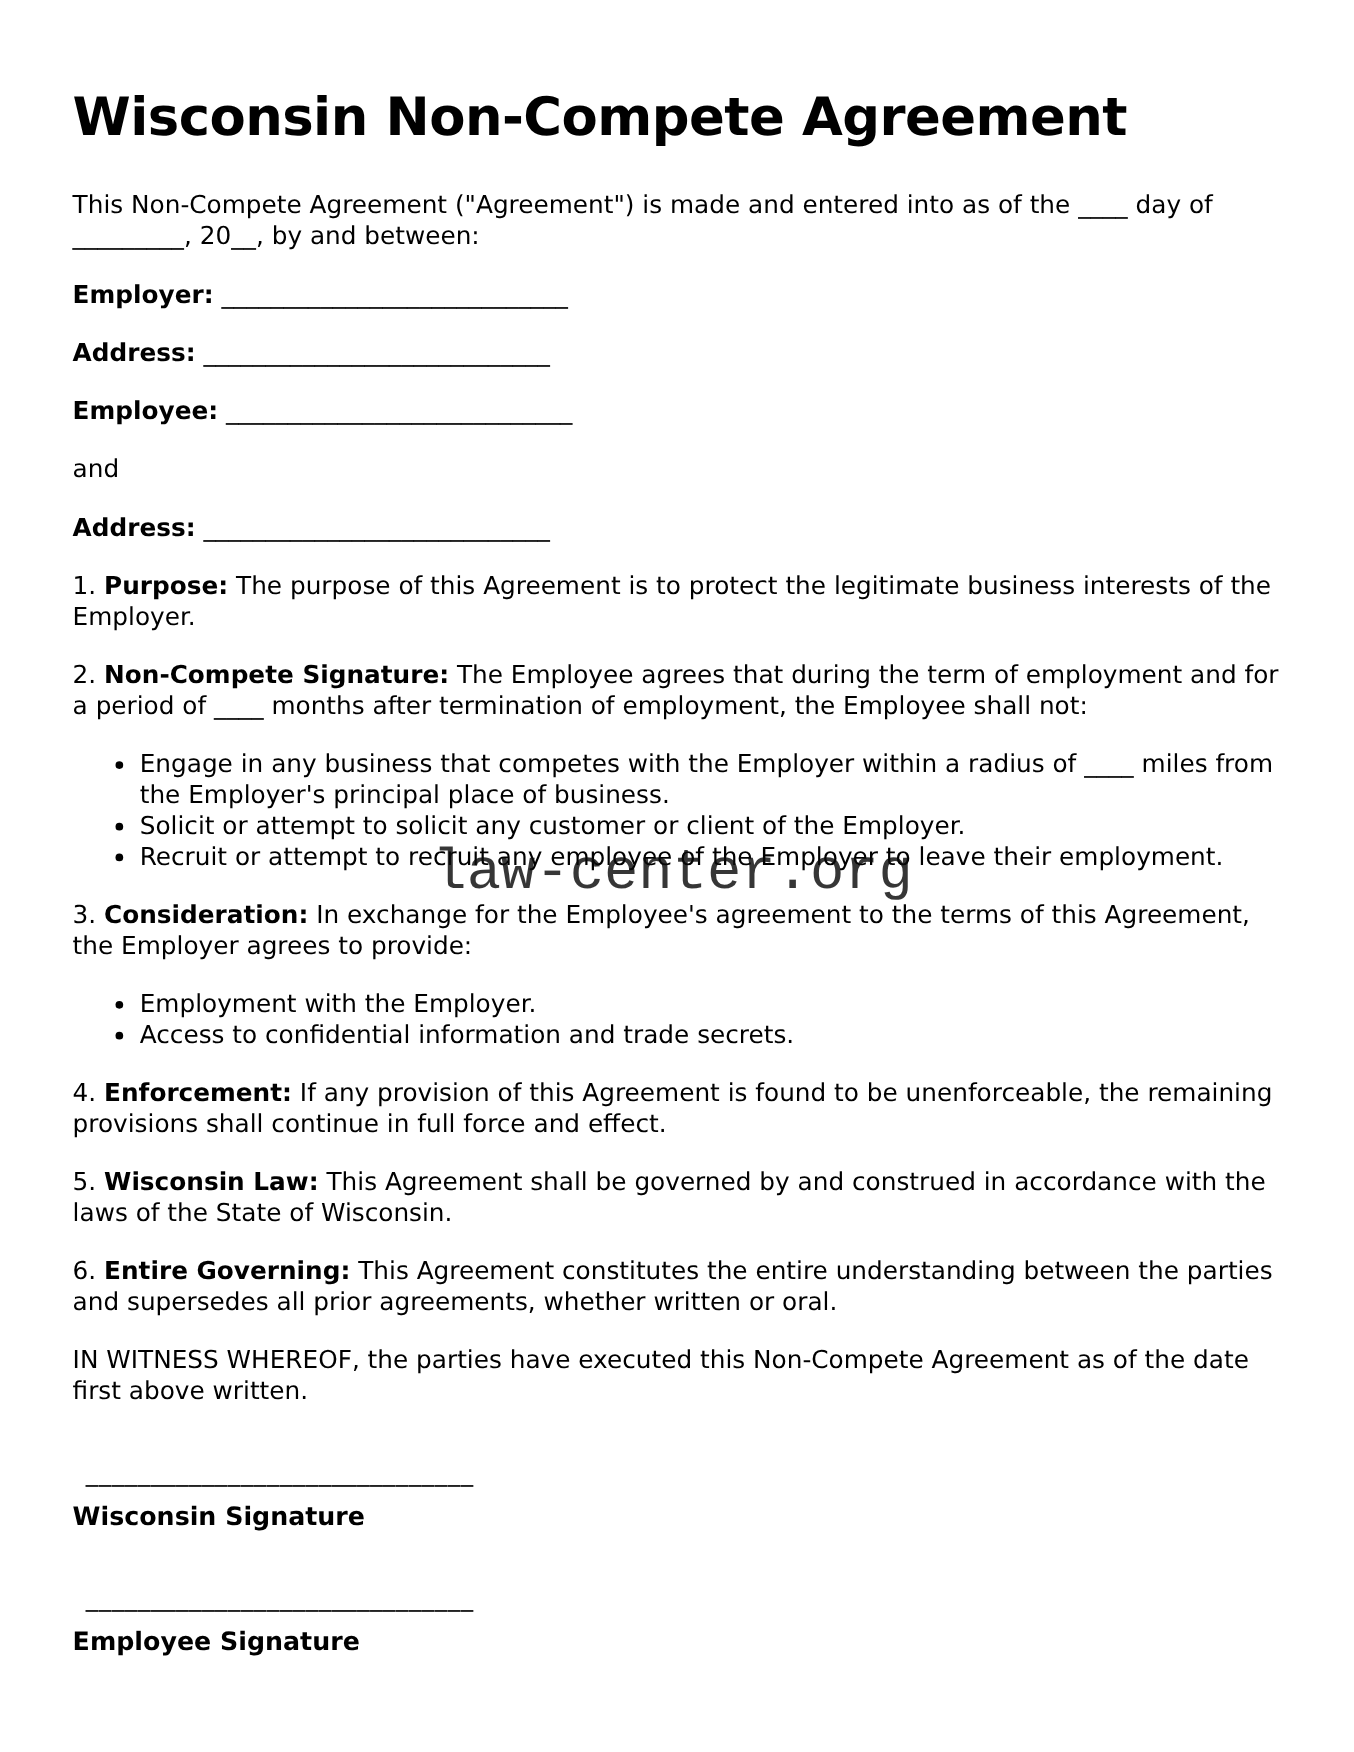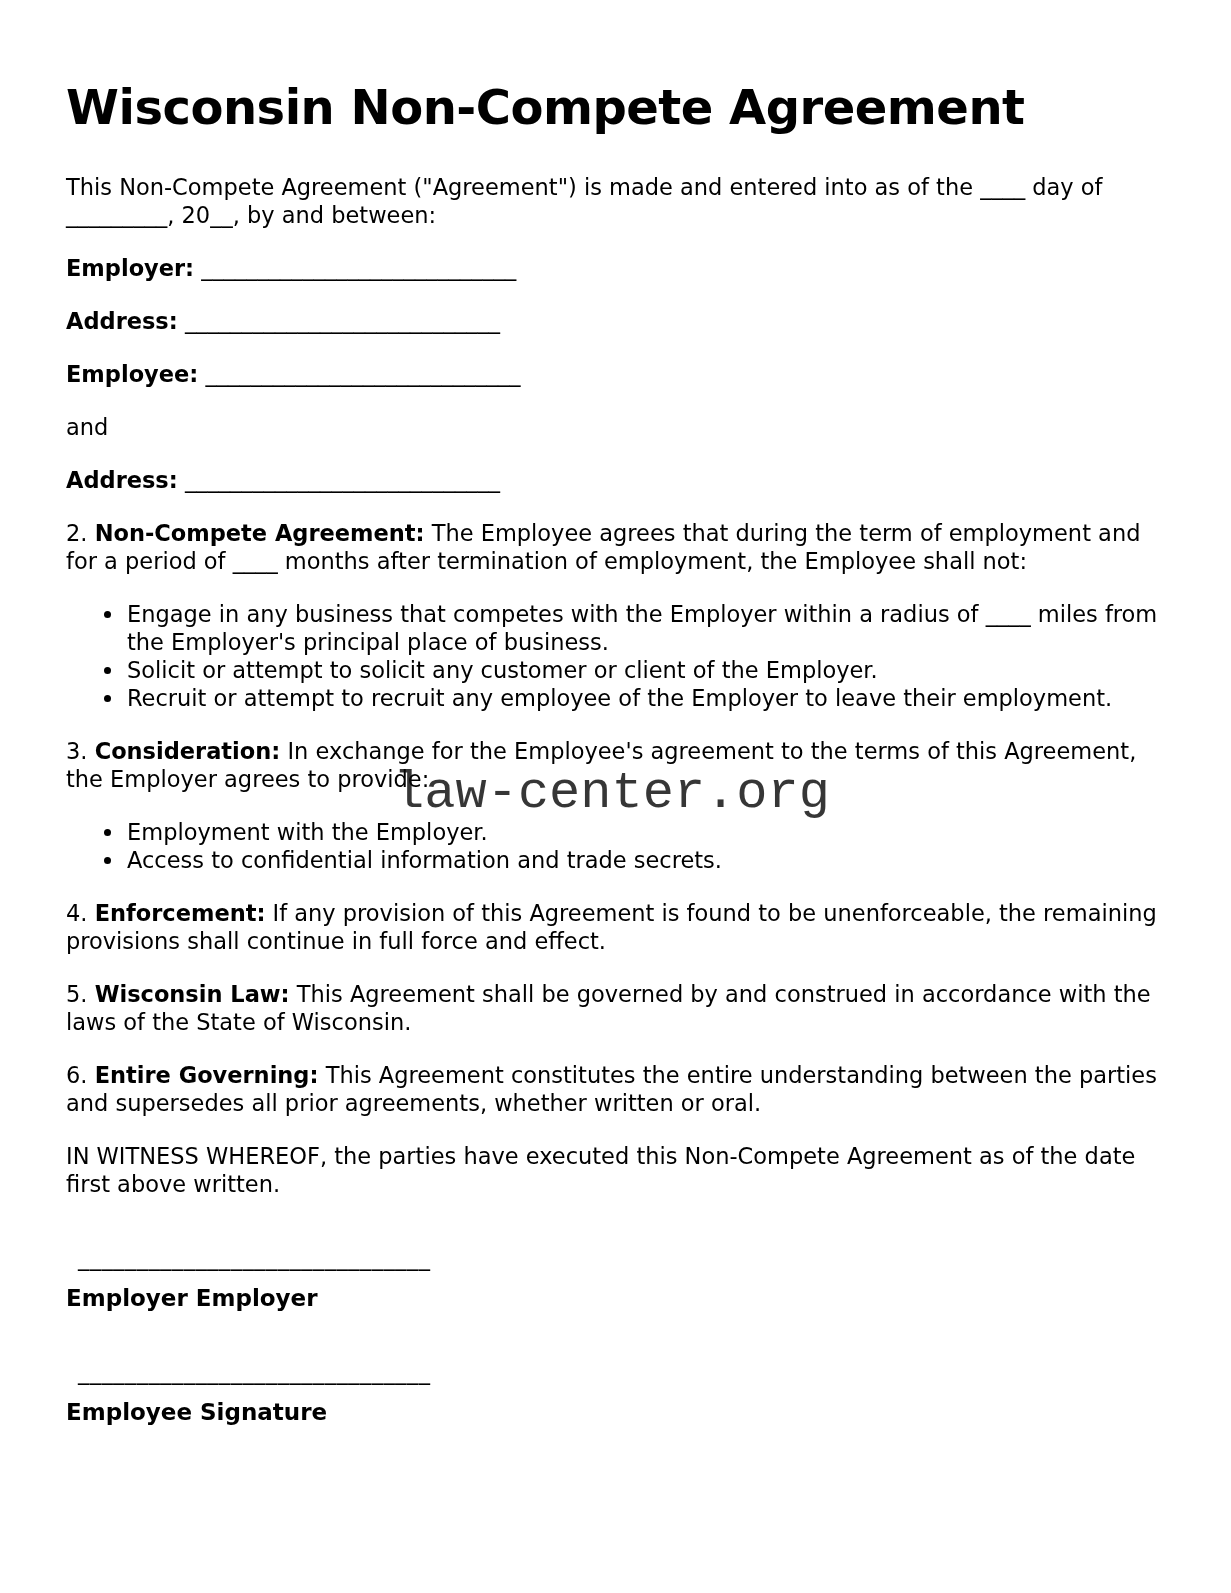--- a/index.html
+++ b/index.html
@@ -89,22 +89,23 @@
     <p><span class="b">Employer:</span> <span>____________________________</span></p>
 
     <p><span class="b">Address:</span> <span>____________________________</span></p>
 
     <p><span class="b">Employee:</span> <span>____________________________</span></p>
 
     <p>and</p>
 
     <p><span class="b">Address:</span> <span>____________________________</span></p>
 
+    <p><span>1.</span> <span class="b">Purpose:</span> <span>The purpose of this Agreement is to protect the legitimate business interests of the Employer.</span></p>
 
-    <p><span>2.</span> <span class="b">Non-Compete Agreement:</span> <span>The Employee agrees that during the term of employment and for a period of ____ months after termination of employment, the Employee shall not:</span></p>
+    <p><span>2.</span> <span class="b">Non-Compete Signature:</span> <span>The Employee agrees that during the term of employment and for a period of ____ months after termination of employment, the Employee shall not:</span></p>
 
     <ul class="doc-list">
       <li>Engage in any business that competes with the Employer within a radius of ____ miles from the Employer's principal place of business.</li>
       <li>Solicit or attempt to solicit any customer or client of the Employer.</li>
       <li>Recruit or attempt to recruit any employee of the Employer to leave their employment.</li>
     </ul>
 
     <p><span>3.</span> <span class="b">Consideration:</span> <span>In exchange for the Employee's agreement to the terms of this Agreement, the Employer agrees to provide:</span></p>
 
     <ul class="doc-list">
@@ -114,21 +115,21 @@
 
     <p><span>4.</span> <span class="b">Enforcement:</span> <span>If any provision of this Agreement is found to be unenforceable, the remaining provisions shall continue in full force and effect.</span></p>
 
     <p><span>5.</span> <span class="b">Wisconsin Law:</span> <span>This Agreement shall be governed by and construed in accordance with the laws of the State of Wisconsin.</span></p>
 
     <p><span>6.</span> <span class="b">Entire Governing:</span> <span>This Agreement constitutes the entire understanding between the parties and supersedes all prior agreements, whether written or oral.</span></p>
 
     <p>IN WITNESS WHEREOF, the parties have executed this Non-Compete Agreement as of the date first above written.</p>
 
     <p class="sig-line">______________________________</p>
-    <p class="sig-label">Employer Employer</p>
+    <p class="sig-label">Wisconsin Signature</p>
 
     <p class="sig-line">______________________________</p>
     <p class="sig-label">Employee Signature</p>
 
   </div>
 
   <div class="watermark">law-center.org</div>
 
 </div>
 

